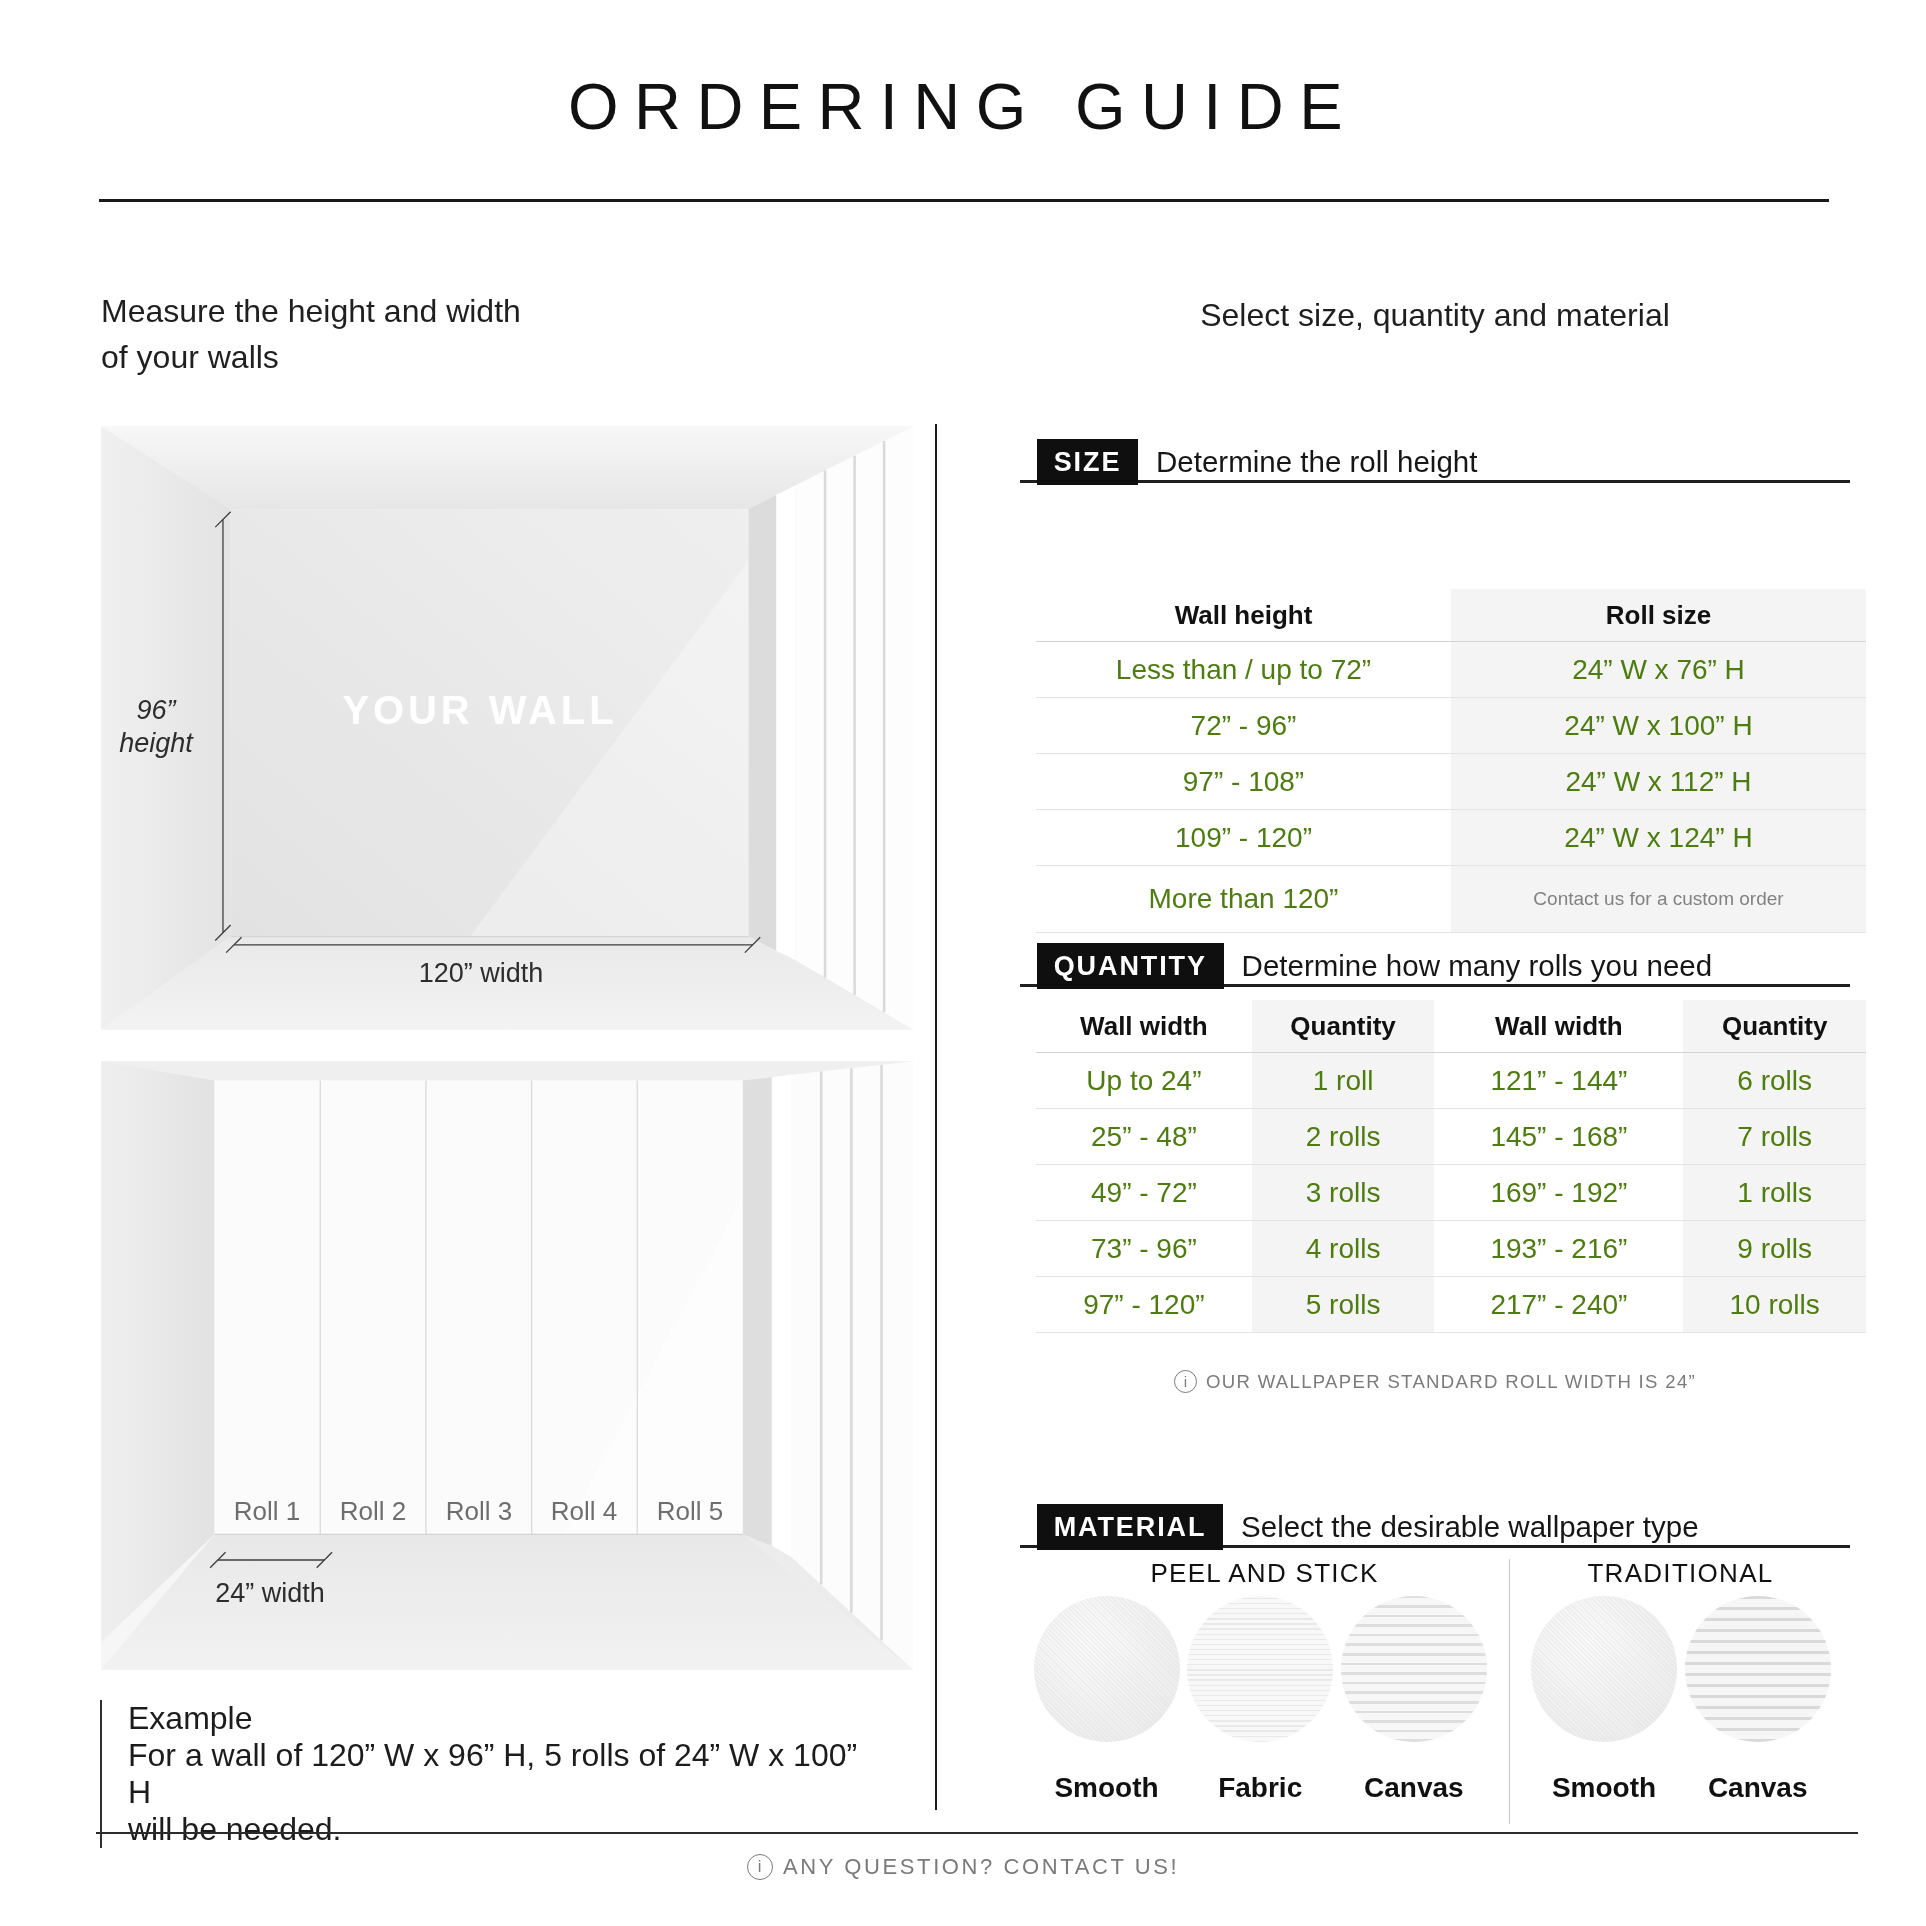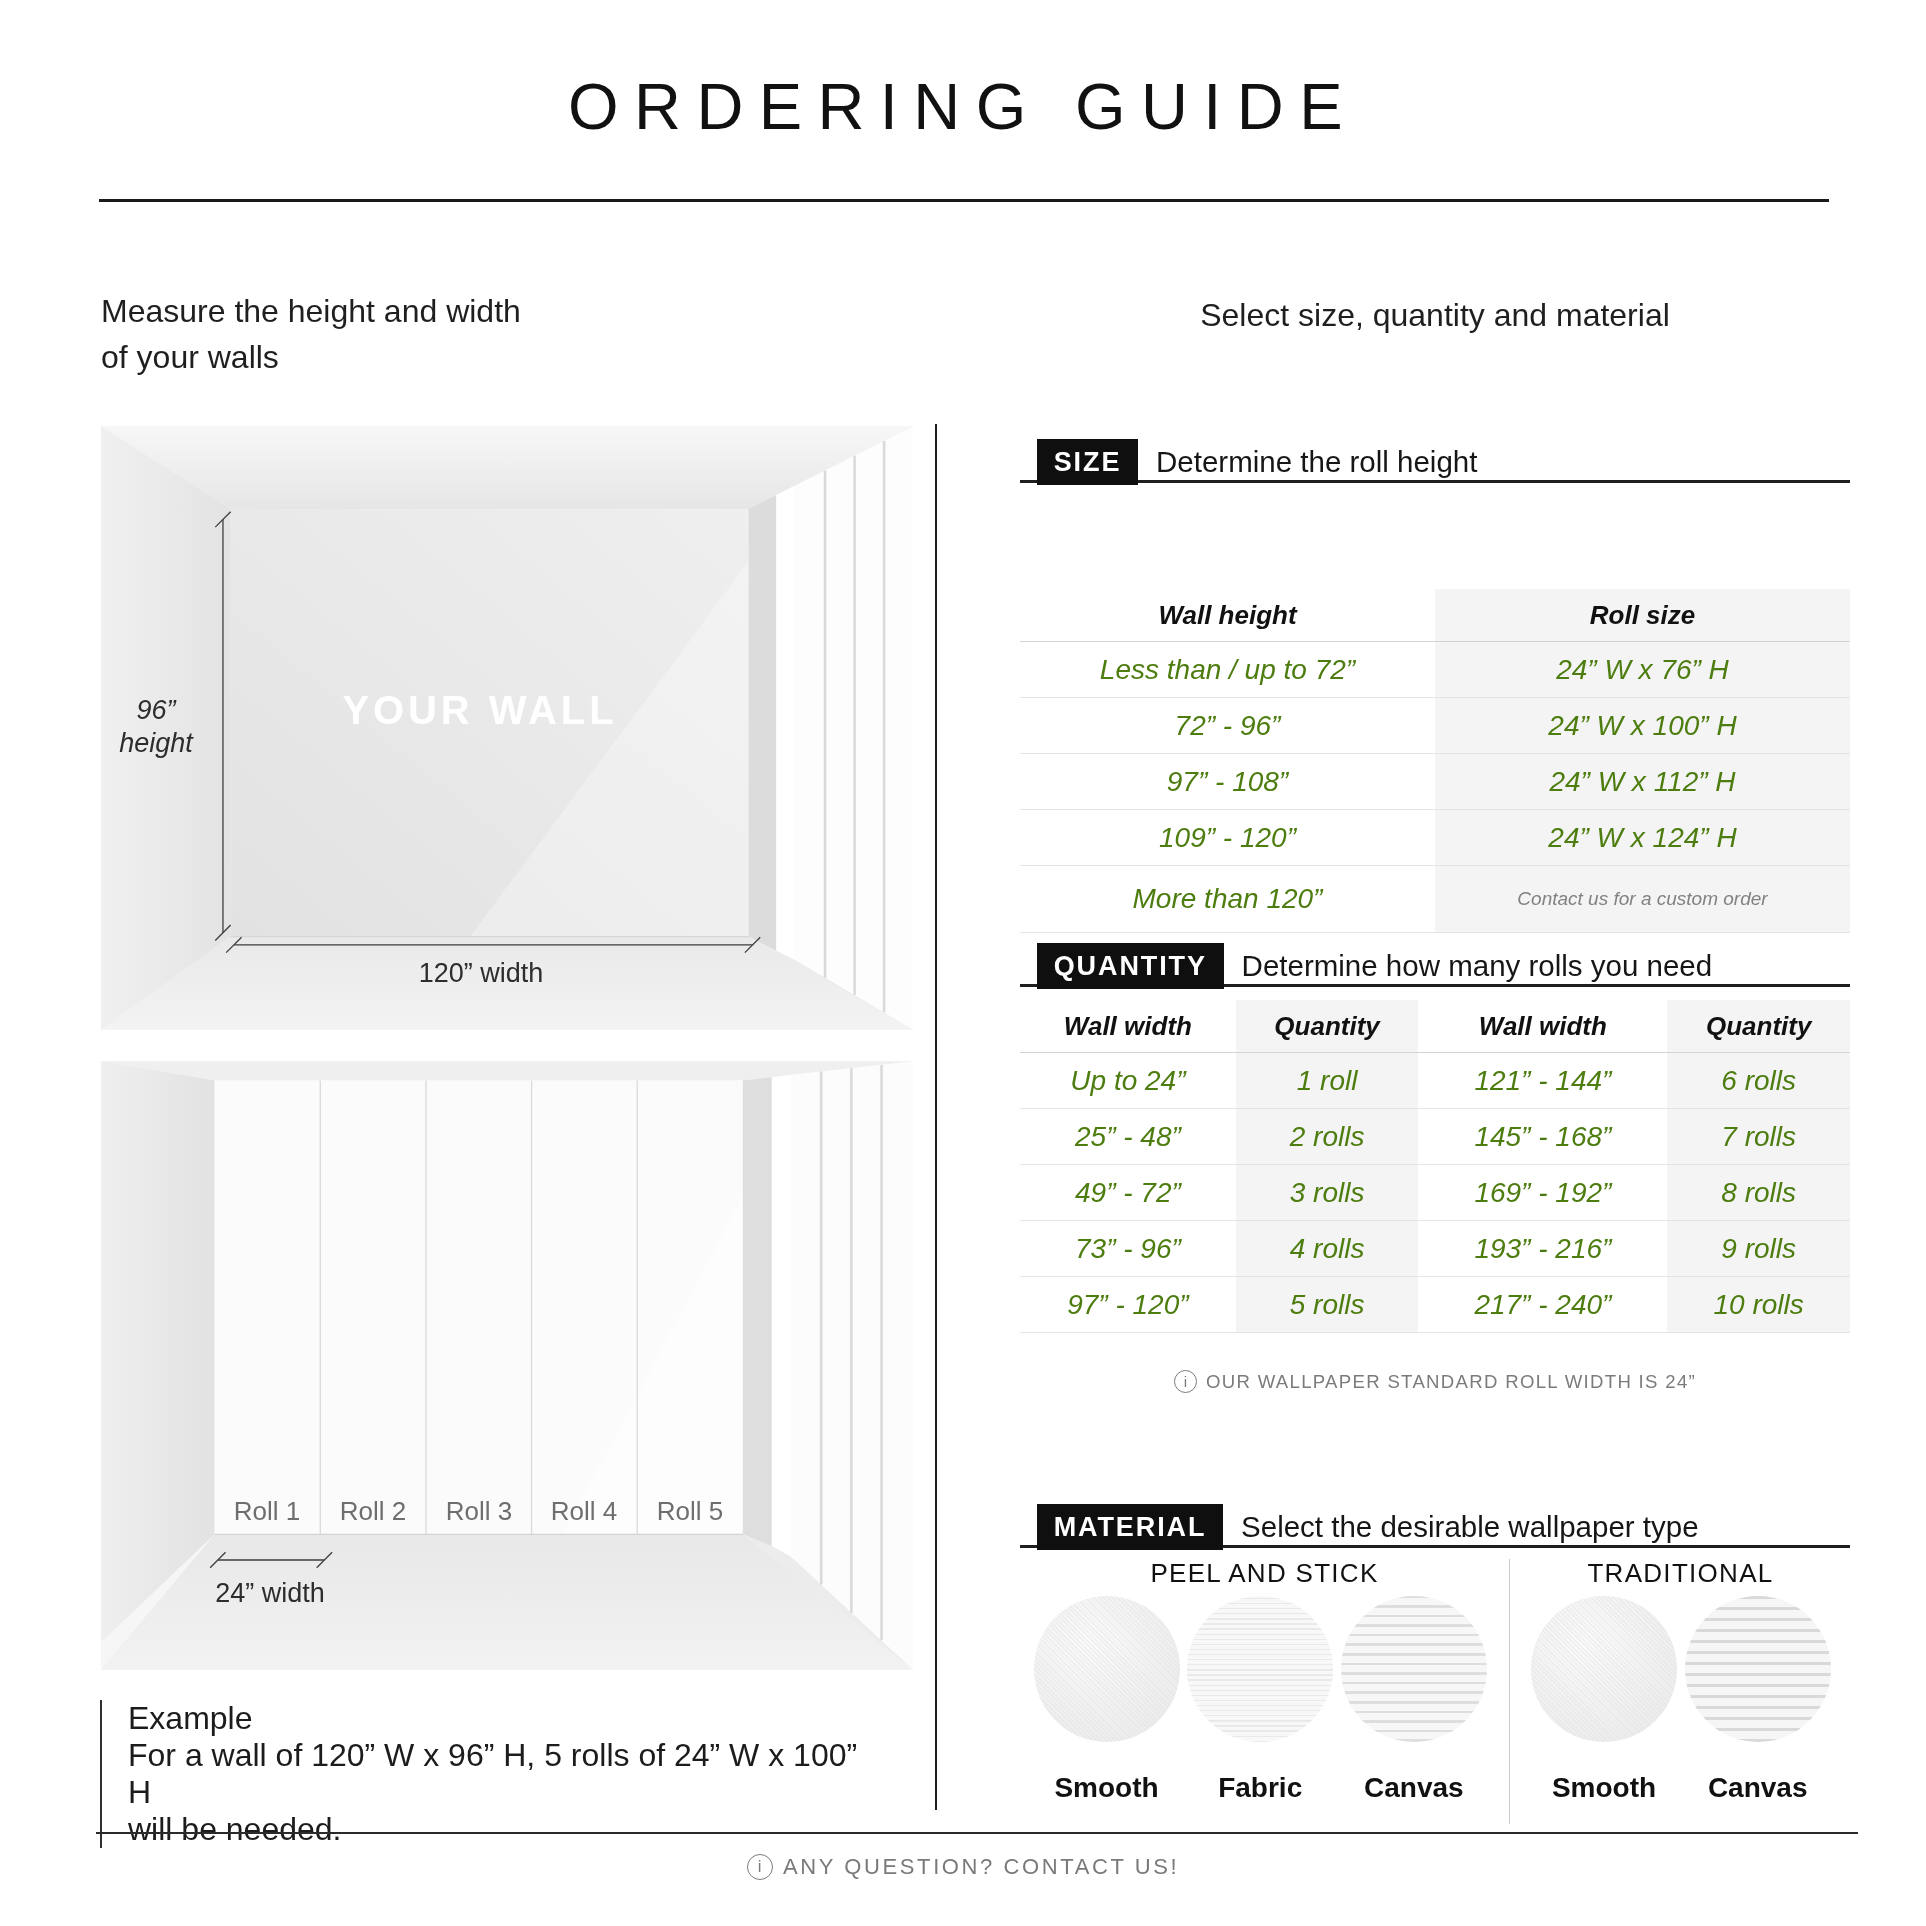--- a/index.html
+++ b/index.html
@@ -50,21 +50,21 @@
   .size-grid { grid-template-columns:50% 50%; }
   .qty-grid { grid-template-columns:26% 22% 30% 22%; }
   .cell { display:flex; align-items:center; justify-content:center; text-align:center; }
   .head-cell { font-size:26px; font-weight:600; color:#111; }
   .data-cell { font-size:28px; color:#4d7c0f; }
   .small-cell { font-size:19px; line-height:24.4px; color:#828282; padding:0 77px; }
   .shade { background:#f4f4f4; }
   .row-sep { border-bottom:1.3px solid #e4e4e4; }
   .head-sep { border-bottom:1.3px solid #d3d3d3; }
 
-  .table { position:absolute; left:0; width:830px;font-style:italic; }
+  .table { position:absolute; left:16px; width:830px; }
   .size-table { top:589px; }
   .qty-table { top:1000px; }
   .hrow { height:53px; }
   .drow { height:56px; }
   .lrow { height:67px; }
 
   .note-line { position:absolute; left:0; top:1370px; width:830px; display:flex; align-items:center;
     justify-content:center; gap:9px; color:#7b7b7b; }
   .note-text { font-size:18.6px; letter-spacing:1.3px; }
   .info-icon { width:23px; height:23px; border:1.9px solid #7b7b7b; border-radius:50%;
@@ -283,21 +283,21 @@
       <div class="t-row qty-grid drow row-sep">
         <div class="cell data-cell">25” - 48”</div>
         <div class="cell data-cell shade">2 rolls</div>
         <div class="cell data-cell">145” - 168”</div>
         <div class="cell data-cell shade">7 rolls</div>
       </div>
       <div class="t-row qty-grid drow row-sep">
         <div class="cell data-cell">49” - 72”</div>
         <div class="cell data-cell shade">3 rolls</div>
         <div class="cell data-cell">169” - 192”</div>
-        <div class="cell data-cell shade">8 rolls</div>
+        <div class="cell data-cell shade">1 rolls</div>
       </div>
       <div class="t-row qty-grid drow row-sep">
         <div class="cell data-cell">73” - 96”</div>
         <div class="cell data-cell shade">4 rolls</div>
         <div class="cell data-cell">193” - 216”</div>
         <div class="cell data-cell shade">9 rolls</div>
       </div>
       <div class="t-row qty-grid drow row-sep">
         <div class="cell data-cell">97” - 120”</div>
         <div class="cell data-cell shade">5 rolls</div>

